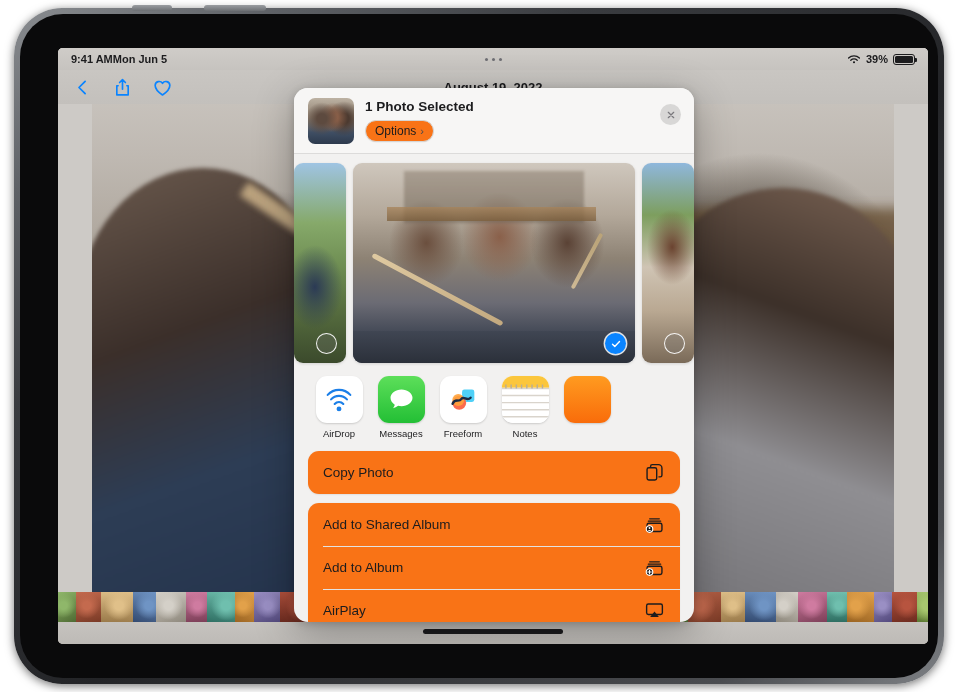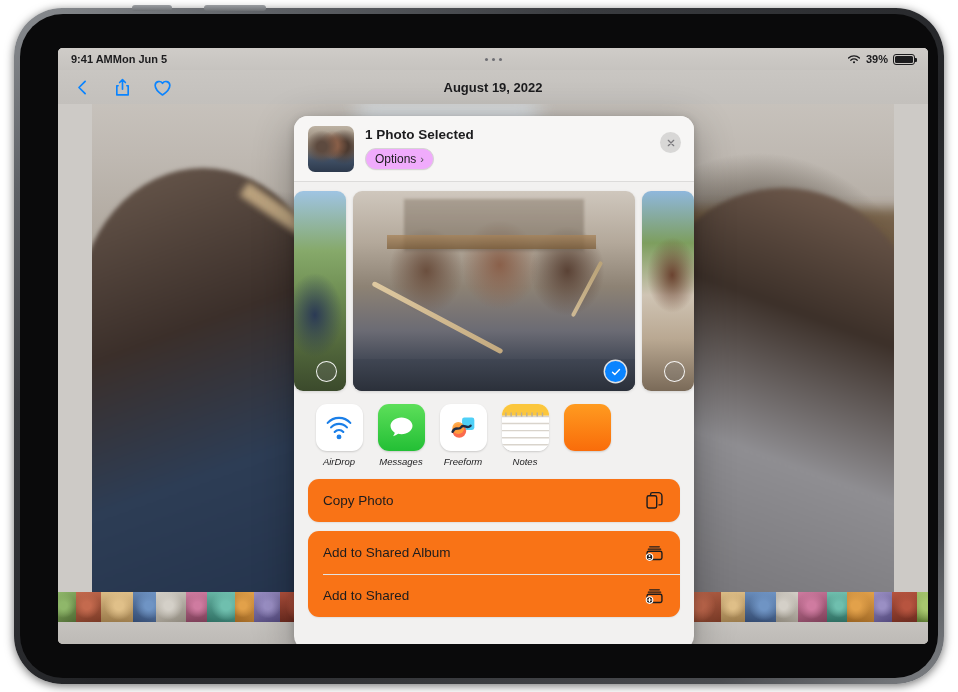--- a/index.html
+++ b/index.html
@@ -141,21 +141,20 @@
   }
 
   
   #share-sheet {
     position:absolute; left:236px; top:40px;
     width:400px; height:534px;
     background:#f2f1f0;
     border-radius:14px;
     overflow:hidden;
     box-shadow: 0 10px 40px rgba(0,0,0,.30), 0 2px 8px rgba(0,0,0,.18);
-    margin-top: 28px;
   }
   #sheet-header {
     position:relative; height:66px;
     background:#f7f6f5;
     display:flex; align-items:center; padding:0 14px;
     border-bottom:0.5px solid #dcdbda;
   }
   #sheet-thumb {
     width:46px; height:46px; border-radius:7px; flex:0 0 auto;
     background:
@@ -163,21 +162,21 @@
       radial-gradient(circle at 55% 42%, #8a5f48 12%, rgba(138,95,72,0) 40%),
       radial-gradient(circle at 78% 45%, #4c3a30 12%, rgba(76,58,48,0) 40%),
       linear-gradient(180deg,#bdb2a3 0%,#8d7f70 42%,#3f4e63 75%,#2d3a4d 100%);
     overflow:hidden;
   }
   #sheet-header-text { margin-left:11px; display:flex; flex-direction:column; gap:6px; }
   #sheet-title { font-size:13.5px; font-weight:700; color:#1c1c1e; }
   #options-button {
     align-self:flex-start;
     display:inline-flex; align-items:center; gap:4px;
-    background:#f0abfc; border:0.5px solid #d6d5d4;
+    background:#f97316; border:0.5px solid #d6d5d4;
     border-radius:11px; padding:3px 9px;
     font-size:12px; color:#1c1c1e;
     box-shadow:0 0.5px 1px rgba(0,0,0,.06);
   }
   #options-chevron { font-size:11px; color:#4a4a4e; }
   #close-button {
     position:absolute; right:13px; top:16px;
     width:21px; height:21px; border-radius:50%;
     background:#d8d7d6; display:flex; align-items:center; justify-content:center;
   }
@@ -244,21 +243,21 @@
     transform:rotate(-62deg); border-radius:3px; opacity:.9;
   }
   .table-edge {
     position:absolute; left:0; bottom:0; width:100%; height:16%;
     background:linear-gradient(180deg,#404653,#2b303a);
   }
 
   
   #app-row {
     display:flex; align-items:flex-start; gap:0;
-    padding:10px 0 12px 14px; overflow:hidden;font-style:italic;
+    padding:10px 0 12px 14px; overflow:hidden;
   }
   .app-item {
     flex:0 0 auto; width:62px;
     display:flex; flex-direction:column; align-items:center; gap:5px;
   }
   .app-icon {
     width:47px; height:47px; border-radius:11px;
     position:relative; overflow:hidden;
     box-shadow:0 1px 2px rgba(0,0,0,.16);
     display:flex; align-items:center; justify-content:center;
@@ -512,27 +511,34 @@
             <svg class="action-icon" viewBox="0 0 24 24">
               <path d="M6.5 5.5h11M5 8.2h14" stroke="#1c1c1e" stroke-width="1.5" stroke-linecap="round"></path>
               <rect x="3.5" y="10.5" width="17" height="9.5" rx="2" stroke="#1c1c1e" stroke-width="1.6" fill="none"></rect>
               <circle cx="6.3" cy="17.2" r="3.6" fill="#ffffff" stroke="#ffffff" stroke-width="1.6"></circle>
               <circle cx="6.3" cy="17.2" r="3.1" fill="#1c1c1e"></circle>
               <circle cx="6.3" cy="16" r="1.05" fill="#ffffff"></circle>
               <path d="M4.3 19.4a2.3 2.3 0 014 0z" fill="#ffffff"></path>
             </svg>
           </div>
           <div class="action-row">
-            <span>Add to Shared</span>
+            <span>Add to Album</span>
             <svg class="action-icon" viewBox="0 0 24 24">
               <path d="M6.5 5.5h11M5 8.2h14" stroke="#1c1c1e" stroke-width="1.5" stroke-linecap="round"></path>
               <rect x="3.5" y="10.5" width="17" height="9.5" rx="2" stroke="#1c1c1e" stroke-width="1.6" fill="none"></rect>
               <circle cx="6.3" cy="17.2" r="3.6" fill="#ffffff" stroke="#ffffff" stroke-width="1.6"></circle>
               <circle cx="6.3" cy="17.2" r="3.1" fill="#1c1c1e"></circle>
               <path d="M6.3 15.2v4M4.3 17.2h4" stroke="#ffffff" stroke-width="1.3" stroke-linecap="round"></path>
             </svg>
           </div>
+          <div class="action-row">
+            <span>AirPlay</span>
+            <svg class="action-icon" viewBox="0 0 24 24">
+              <rect x="3" y="4.5" width="18" height="12" rx="2" stroke="#1c1c1e" stroke-width="1.6" fill="none"></rect>
+              <path d="M12 13.2l5 6.3H7z" fill="#1c1c1e"></path>
+            </svg>
+          </div>
         </div>
       </div>
 
     </div>
   </div>
 </div>
 
 </body></html>

